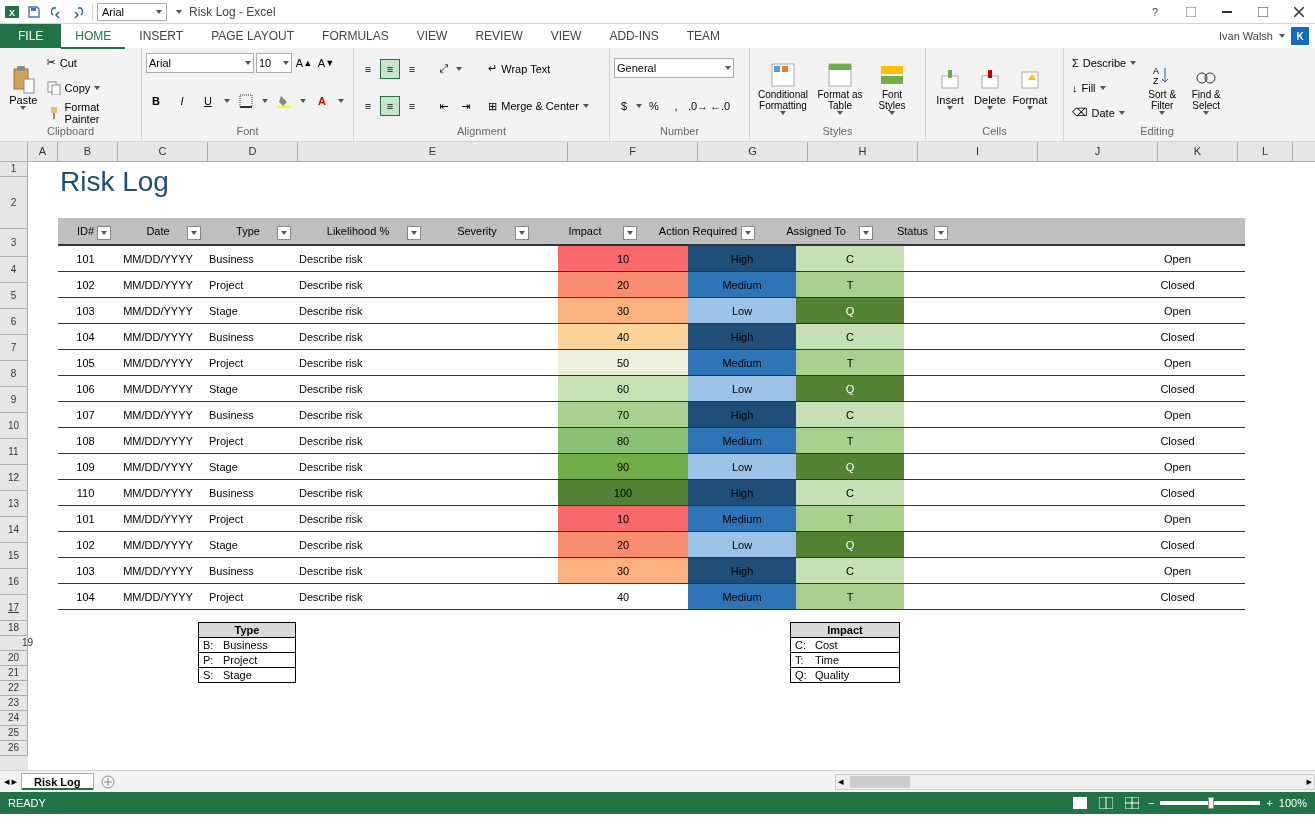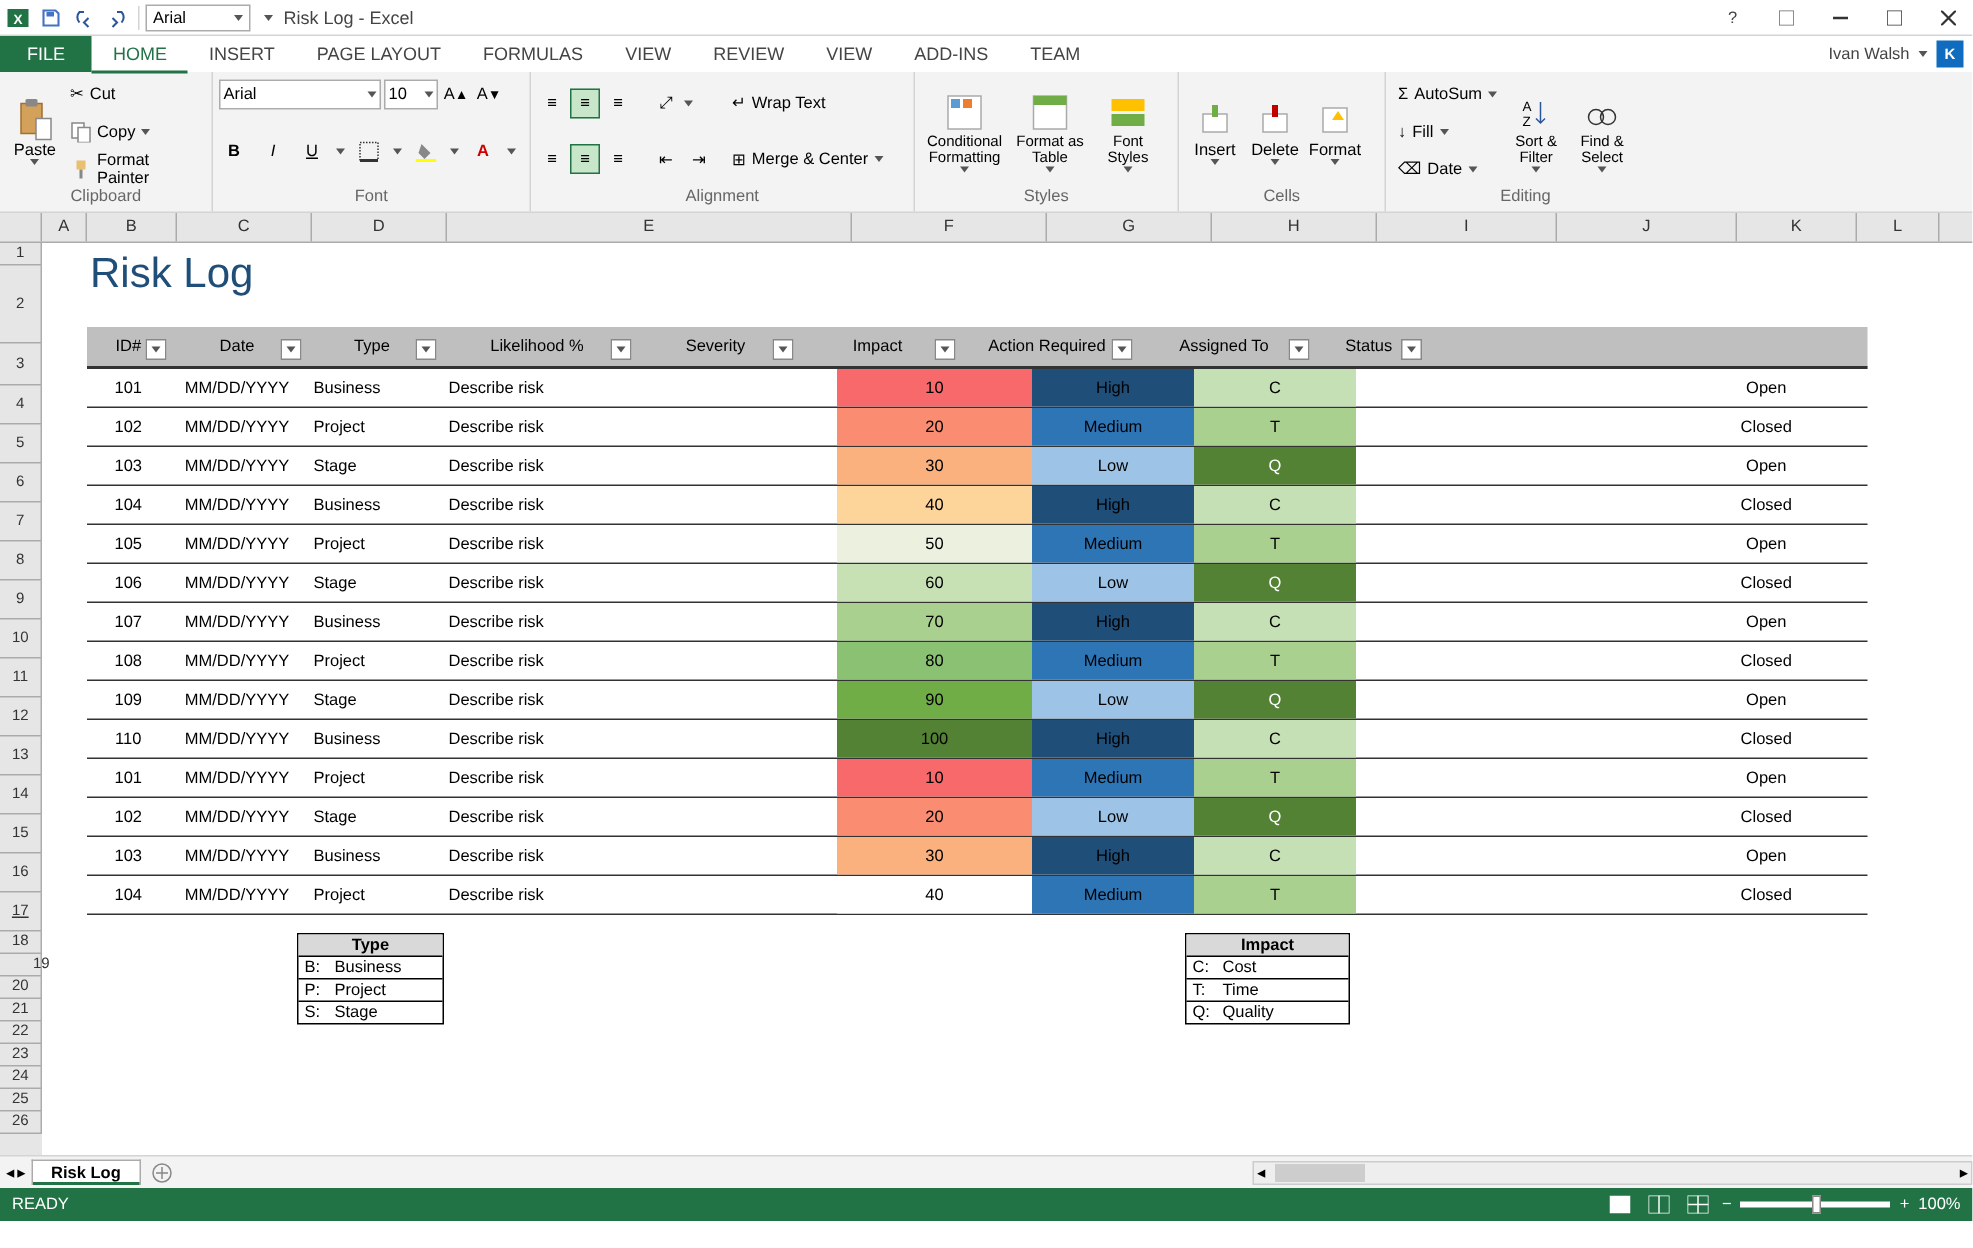--- a/index.html
+++ b/index.html
@@ -259,20 +259,37 @@
         <div class="small-btn">
             <span class="ic">⊞</span>
             <span>Merge &amp; Center</span>
             <span class="tri"></span>
           </div>
       </div>
     </div>
     <div class="rgroup-label">Alignment</div>
   </div>
 
+  <div class="rgroup" style="width:140px">
+    <div class="rgroup-body" style="flex-direction:column;justify-content:space-around">
+      <div class="combo" style="width:120px">
+          <span>General</span>
+          <span class="arr tri"></span>
+        </div>
+      <div class="small-row">
+        <span class="btn16">$</span>
+          <span class="tri"></span>
+        <span class="btn16">%</span>
+        <span class="btn16">,</span>
+        <span class="btn16">.0→</span>
+        <span class="btn16">←.0</span>
+      </div>
+    </div>
+    <div class="rgroup-label">Number</div>
+  </div>
 
   <div class="rgroup" style="width:176px">
     <div class="rgroup-body">
       <div class="big-btn" style="width:58px">
           <span class="ic">
             <svg width="26" height="26">
               <rect x="2" y="2" width="22" height="22" fill="#fff" stroke="#aaa"></rect>
               <rect x="4" y="4" width="6" height="6" fill="#5b9bd5"></rect>
               <rect x="12" y="4" width="6" height="6" fill="#ed7d31"></rect>
             </svg>
@@ -338,21 +355,21 @@
         </div>
     </div>
     <div class="rgroup-label">Cells</div>
   </div>
 
   <div class="rgroup" style="width:186px;border-right:none">
     <div class="rgroup-body">
       <div style="display:flex;flex-direction:column;justify-content:space-around">
         <div class="small-btn">
             <span class="ic">Σ</span>
-            <span>AutoSum</span>
+            <span>Describe</span>
             <span class="tri"></span>
           </div>
         <div class="small-btn">
             <span class="ic">↓</span>
             <span>Fill</span>
             <span class="tri"></span>
           </div>
         <div class="small-btn">
             <span class="ic">⌫</span>
             <span>Date</span>

